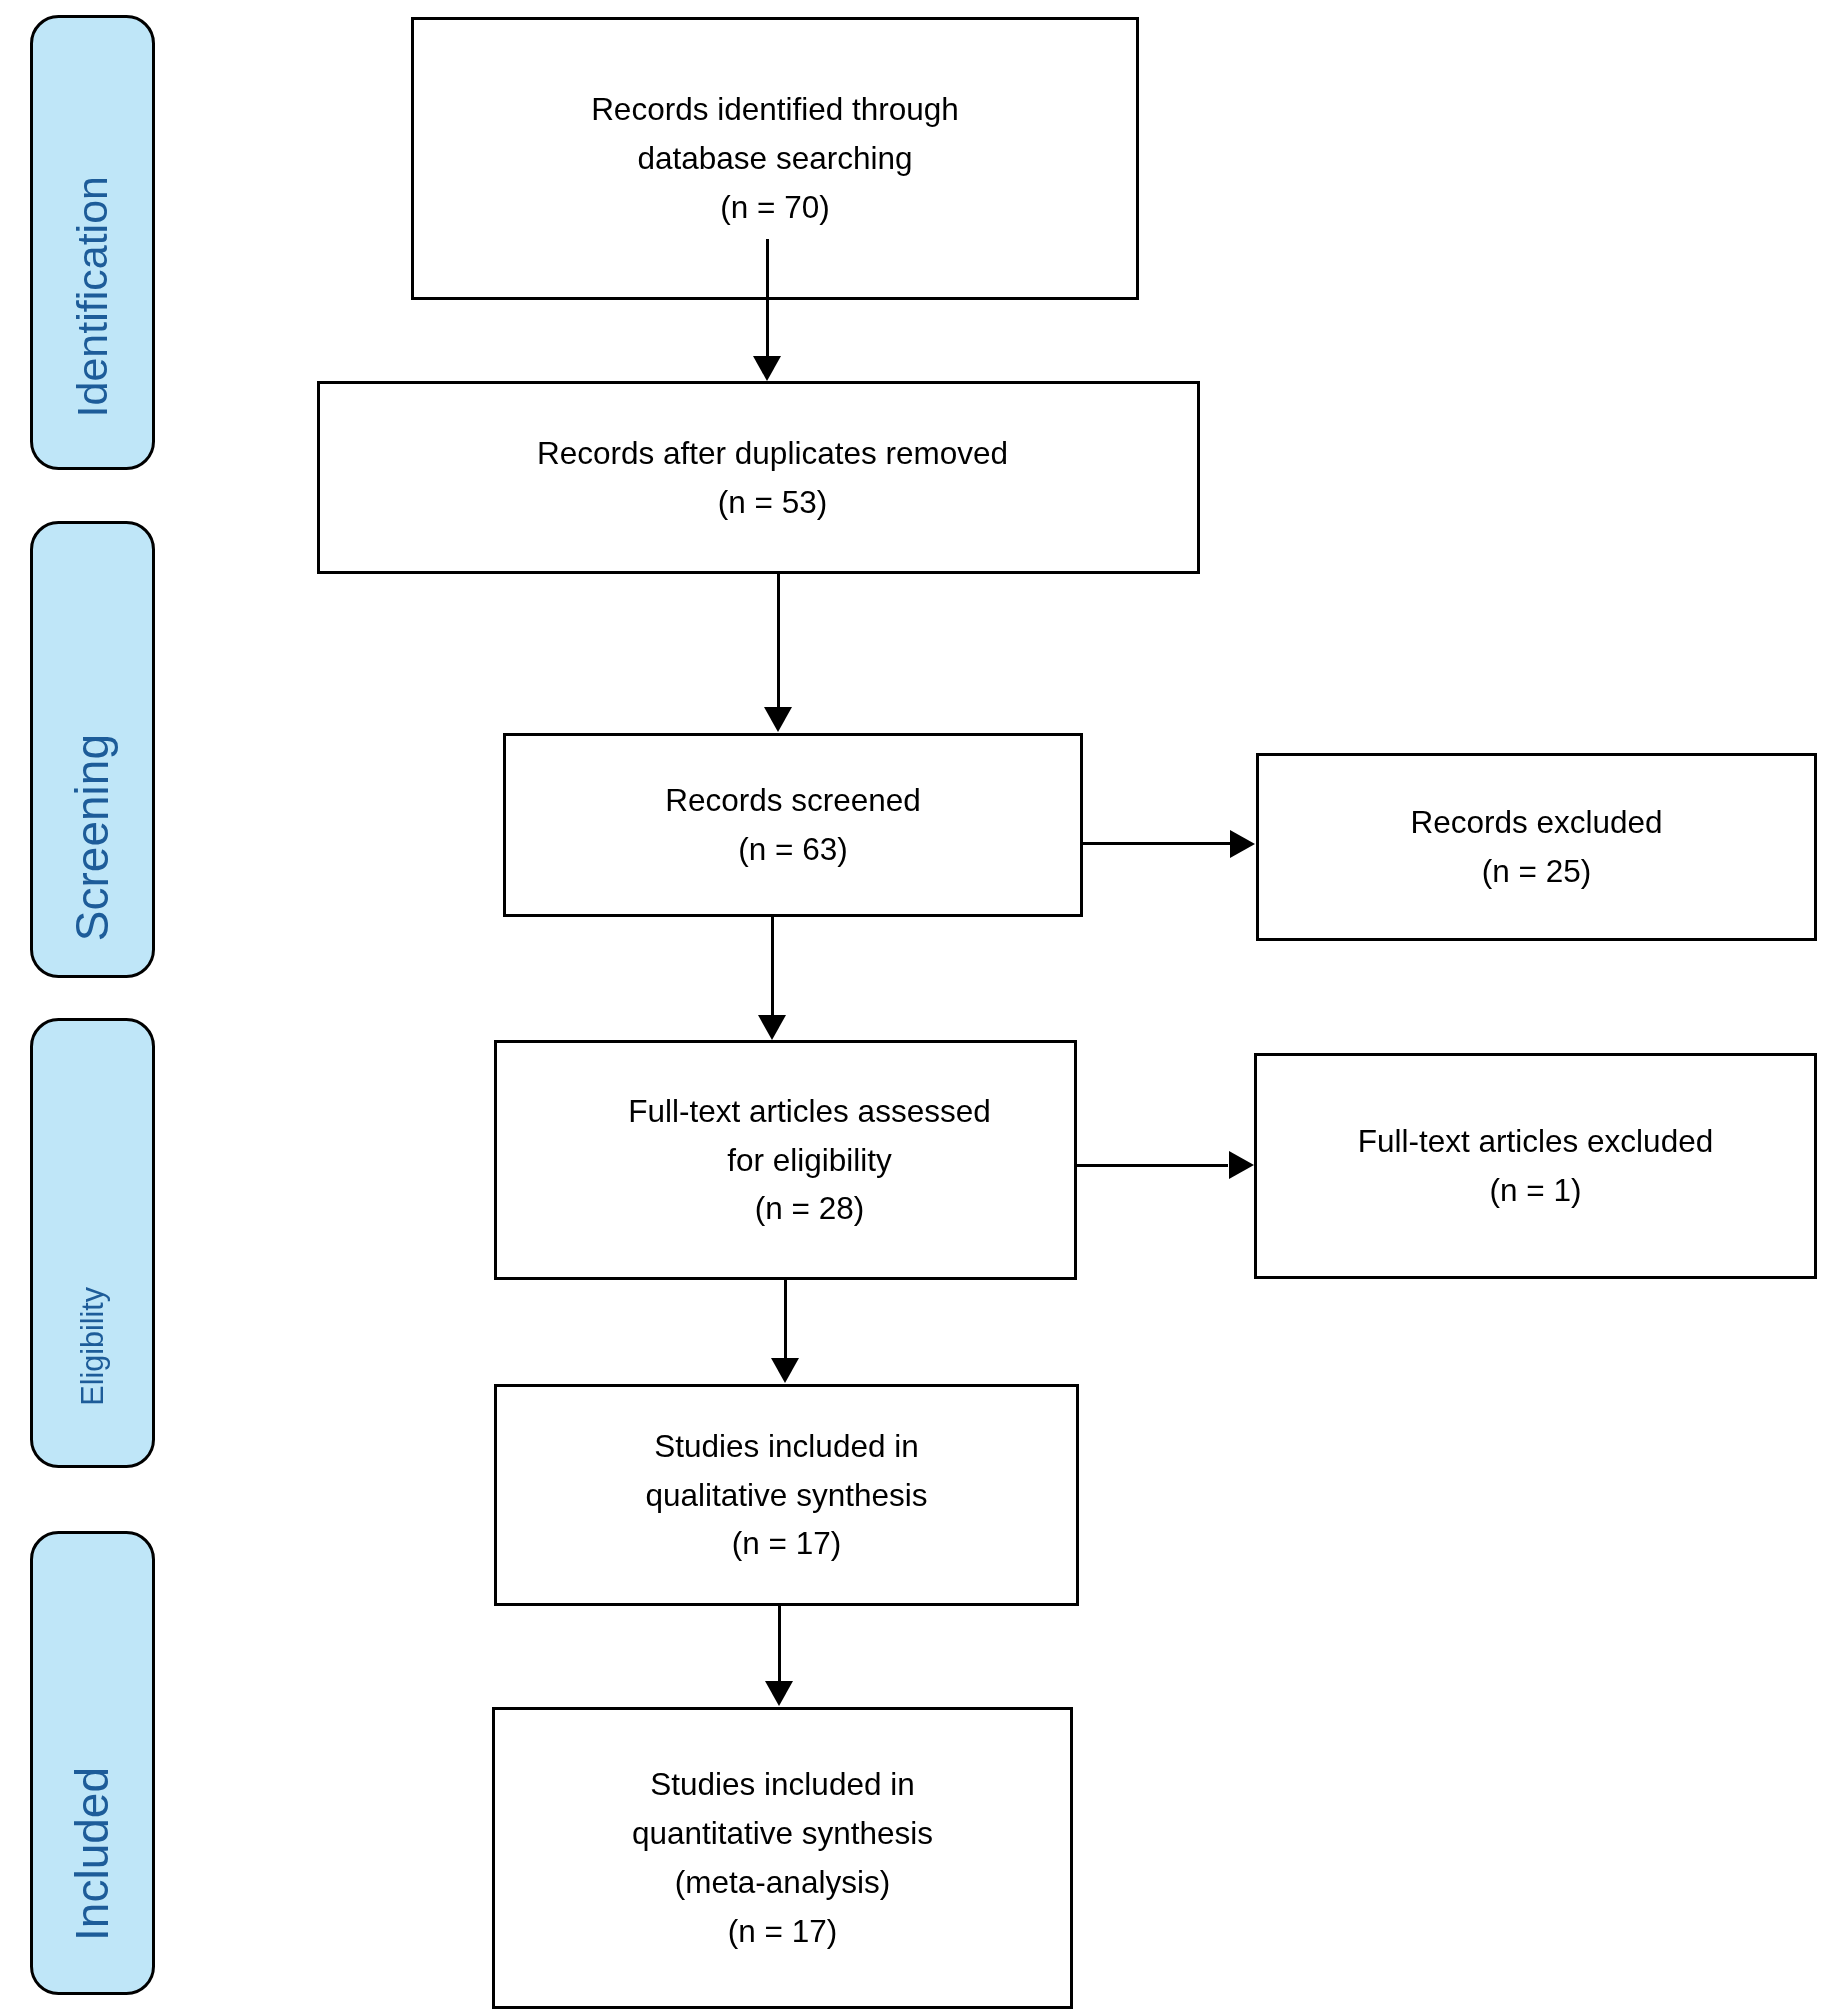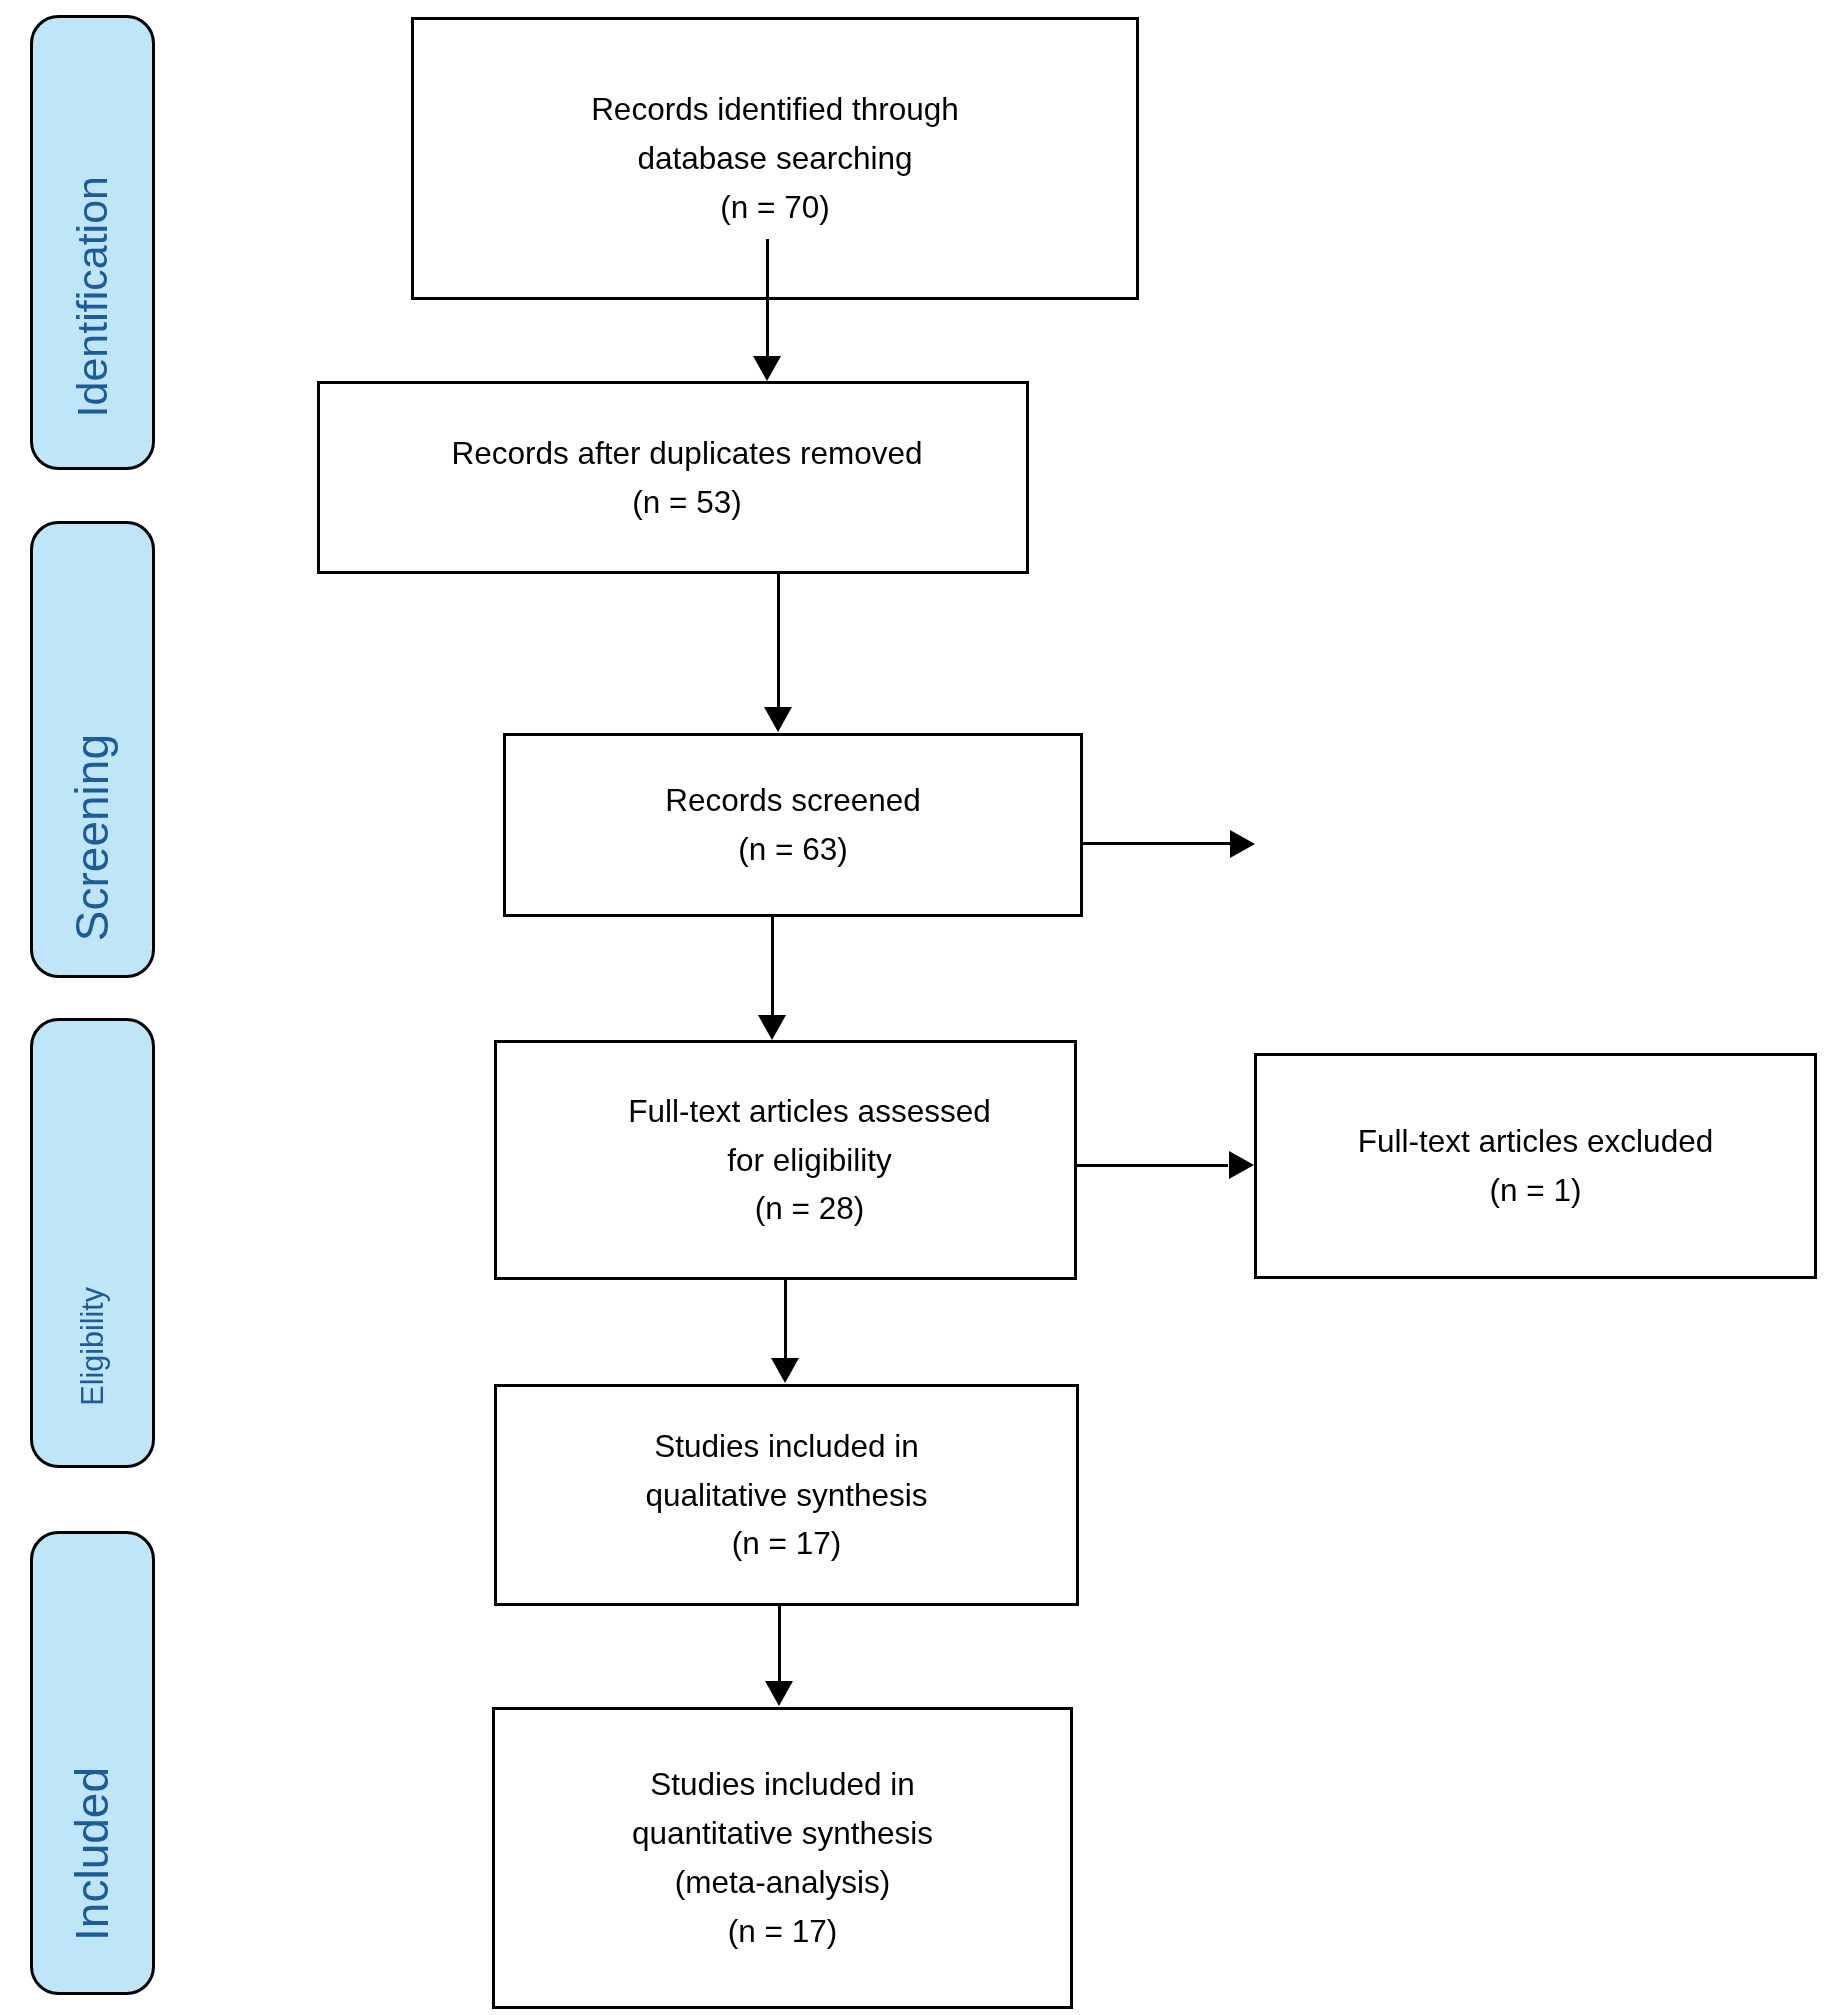--- a/index.html
+++ b/index.html
@@ -31,21 +31,21 @@
   #st4 .stage-text{font-size:46px;}
   
   .fbox{
     position:absolute;background:#ffffff;border:3.4px solid #000;
     box-sizing:border-box;
     display:flex;align-items:center;justify-content:center;
     text-align:center;color:#000;
     font-size:31.5px;line-height:1.55;white-space:pre-line;
   }
   #box1{left:411px; top:16.7px;   width:728px;height:283px;}
-  #box2{left:317px; top:381px;  width:712px;height:193px;padding-left:28px;}
+  #box2{left:317px; top:381px;  width:883px;height:193px;padding-left:28px;}
   #box3{left:503px;top:733px; width:580px;height:184px;}
   #box4{left:494px;top:1040px; width:583px;height:240px;padding-left:48px;}
   #box5{left:494px;top:1384px; width:585px;height:222px;}
   #box6{left:492px;top:1707px; width:581px;height:302px;}
   #ex1 {left:1256px;top:753px; width:561px;height:188px;}
   #ex2 {left:1254px;top:1053px; width:563px;height:226px;}
   
   .vline{position:absolute;width:3.4px;background:#000;}
   .hline{position:absolute;height:3.4px;background:#000;}
   .ah-down{position:absolute;width:0;height:0;
@@ -91,20 +91,22 @@
 for eligibility
 (n = 28)</div>
   <div class="fbox" id="box5">Studies included in
 qualitative synthesis
 (n = 17)</div>
   <div class="fbox" id="box6">Studies included in
 quantitative synthesis
 (meta-analysis)
 (n = 17)</div>
 
+  <div class="fbox" id="ex1">Records excluded
+(n = 25)</div>
   <div class="fbox" id="ex2">Full-text articles excluded
 (n = 1)</div>
 
   <div class="vline" id="v1l"></div>
   <div class="ah-down" id="v1h"></div>
 
   <div class="vline" id="v2l"></div>
   <div class="ah-down" id="v2h"></div>
 
   <div class="vline" id="v3l"></div>

